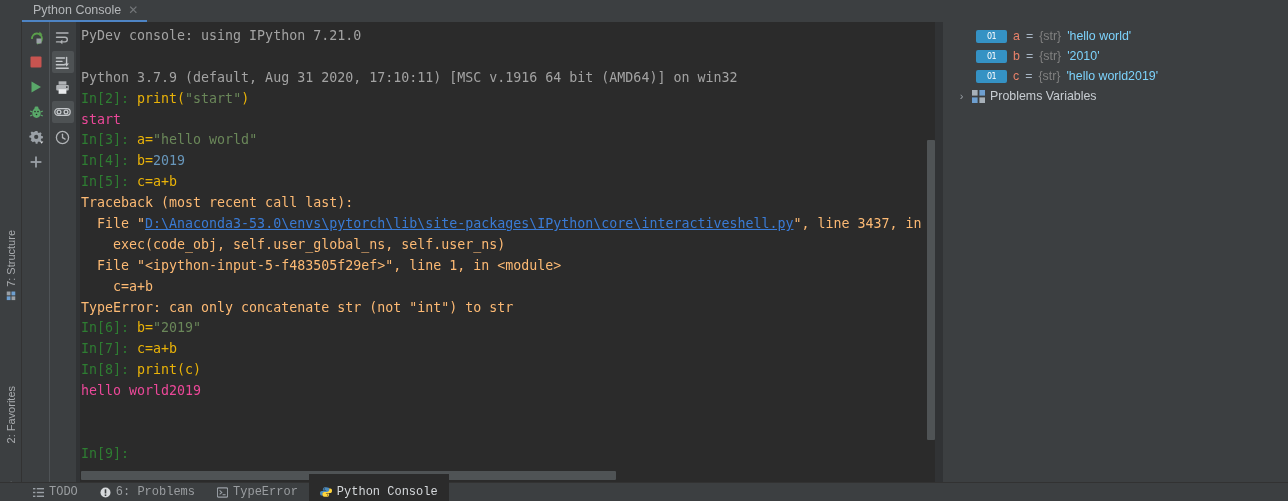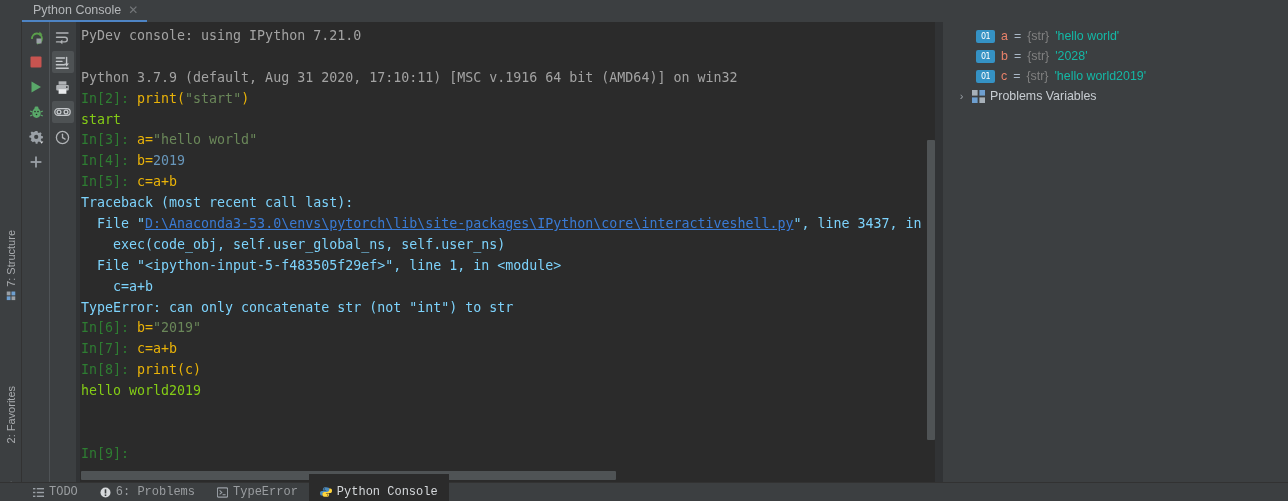--- a/index.html
+++ b/index.html
@@ -81,22 +81,22 @@
     font-family: "DejaVu Sans Mono", "Liberation Mono", monospace;
     font-size: 13.3px; line-height: 20.9px;
     white-space: pre; color: #a9b7c6;
   }
   .ln { height: 20.9px; }
   .c-head   { color: #a3a3a3; }
   .c-prompt { color: #2e7d32; }
   .c-code   { color: #eab308; }
   .c-str    { color: #6a8759; }
   .c-num    { color: #6897bb; }
-  .c-out    { color: #84cc16; }
-  .c-err    { color: #7dd3fc; }
+  .c-out    { color: #ec4899; }
+  .c-err    { color: #fdba74; }
   .c-link   { color: #3a7bd5; text-decoration: underline; }
 
   
   .vscroll {
     position: absolute; right: 8px; top: 0; width: 8px; bottom: 0;
   }
   .vthumb {
     position: absolute; left: 0; width: 8px;
     top: 118px; height: 300px; background: #4f5355; border-radius: 1px;
   }
@@ -124,30 +124,30 @@
     position: absolute; right: 0; top: 22px; width: 341px; bottom: 19px;
     background: #3c3f41; padding-top: 4px;
     font-size: 12.4px;
   }
   .varrow {
     height: 20px; display: flex; align-items: center; gap: 6px;
     padding-left: 29px; color: #a9b7c6; white-space: nowrap;
   }
   .varrow.special { padding-left: 9px; gap: 5px; }
   .badge01 {
-    width: 19px; height: 13px; border-radius: 2px;
+    width: 31px; height: 13px; border-radius: 2px;
     background: #3592c4; color: #ffffff;
     font-family: "DejaVu Sans", sans-serif;
     font-size: 8px; line-height: 13px; text-align: center;
     letter-spacing: -0.5px; flex: none;
   }
   .vname { color: #e8826a; }
   .veq   { color: #a9b7c6; }
   .vtype { color: #808080; }
-  .vval  { color: #14b8a6; text-align: right; }
+  .vval  { color: #7dd3fc; text-align: right; }
   .chev {
     color: #9aa0a6; font-size: 11px; width: 11px; text-align: center; flex: none;
   }
   .sp-icon { width: 13px; height: 13px; flex: none; display:block; }
   .sp-label { color: #c8cdd2; }
 
   
   .statusbar {
     position: absolute; left: 0; right: 0; bottom: 0; height: 19px;
     background: #3c3f41; border-top: 1px solid #323232;
@@ -338,21 +338,21 @@
           <span class="vname">a</span>
           <span class="veq">=</span>
           <span class="vtype">{str}</span>
           <span class="vval">'hello world'</span>
         </div>
         <div class="varrow">
           <span class="badge01">01</span>
           <span class="vname">b</span>
           <span class="veq">=</span>
           <span class="vtype">{str}</span>
-          <span class="vval">'2028'</span>
+          <span class="vval">'2010'</span>
         </div>
         <div class="varrow">
           <span class="badge01">01</span>
           <span class="vname">c</span>
           <span class="veq">=</span>
           <span class="vtype">{str}</span>
           <span class="vval">'hello world2019'</span>
         </div>
       </div>
     <div class="varrow special">

